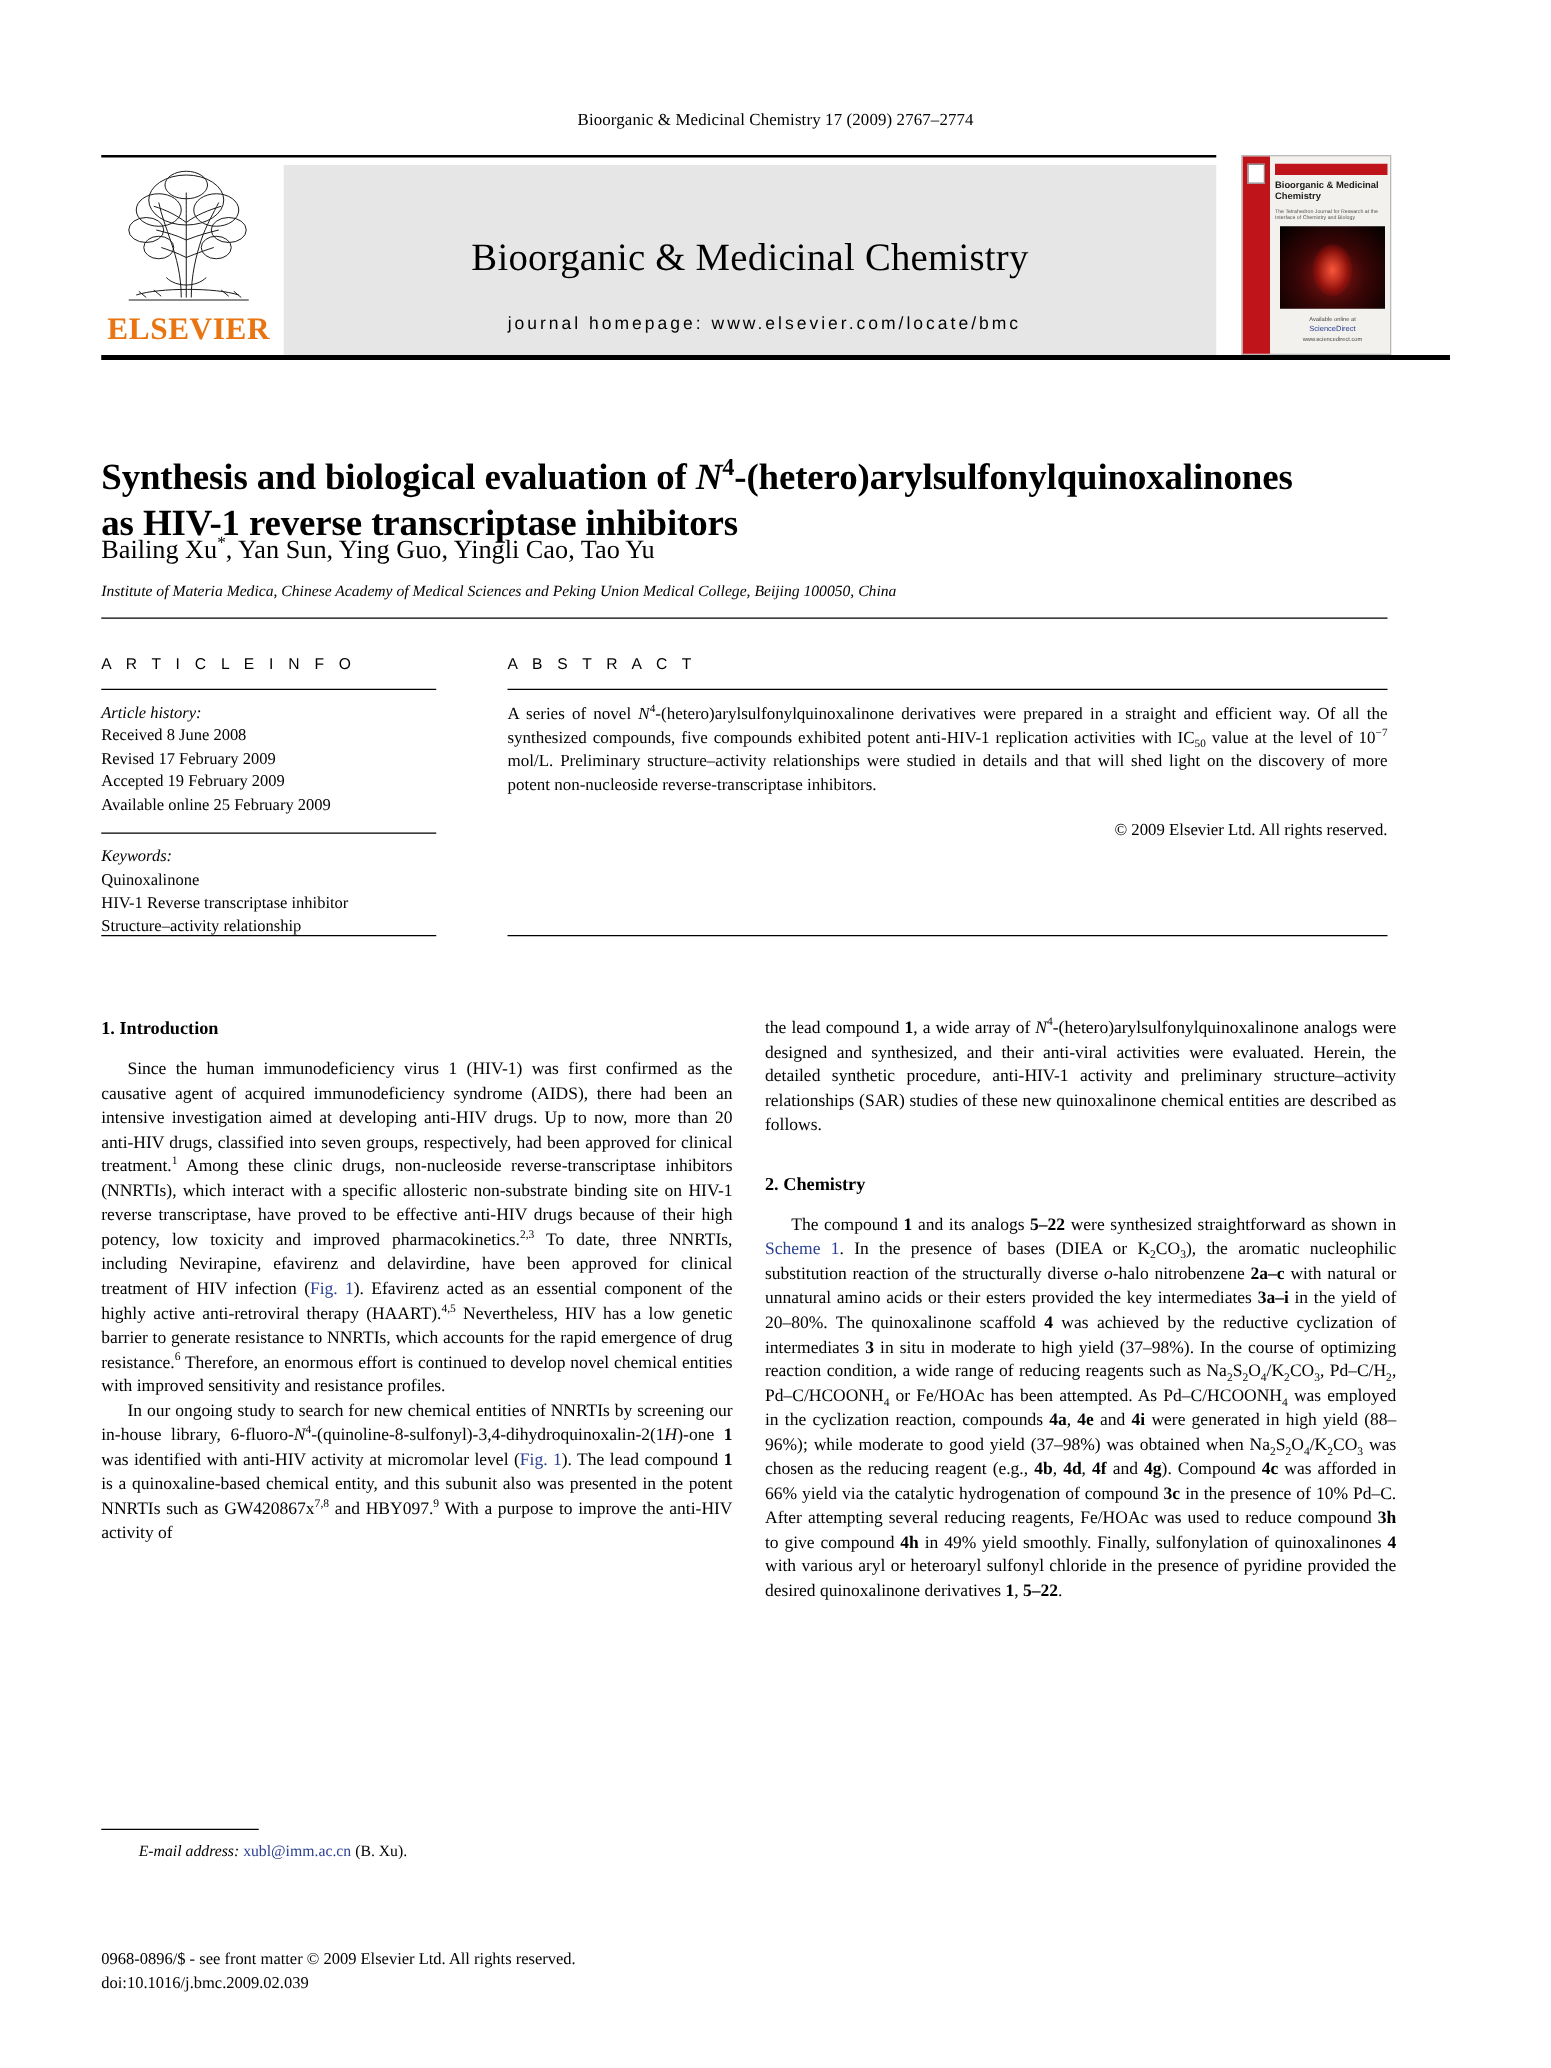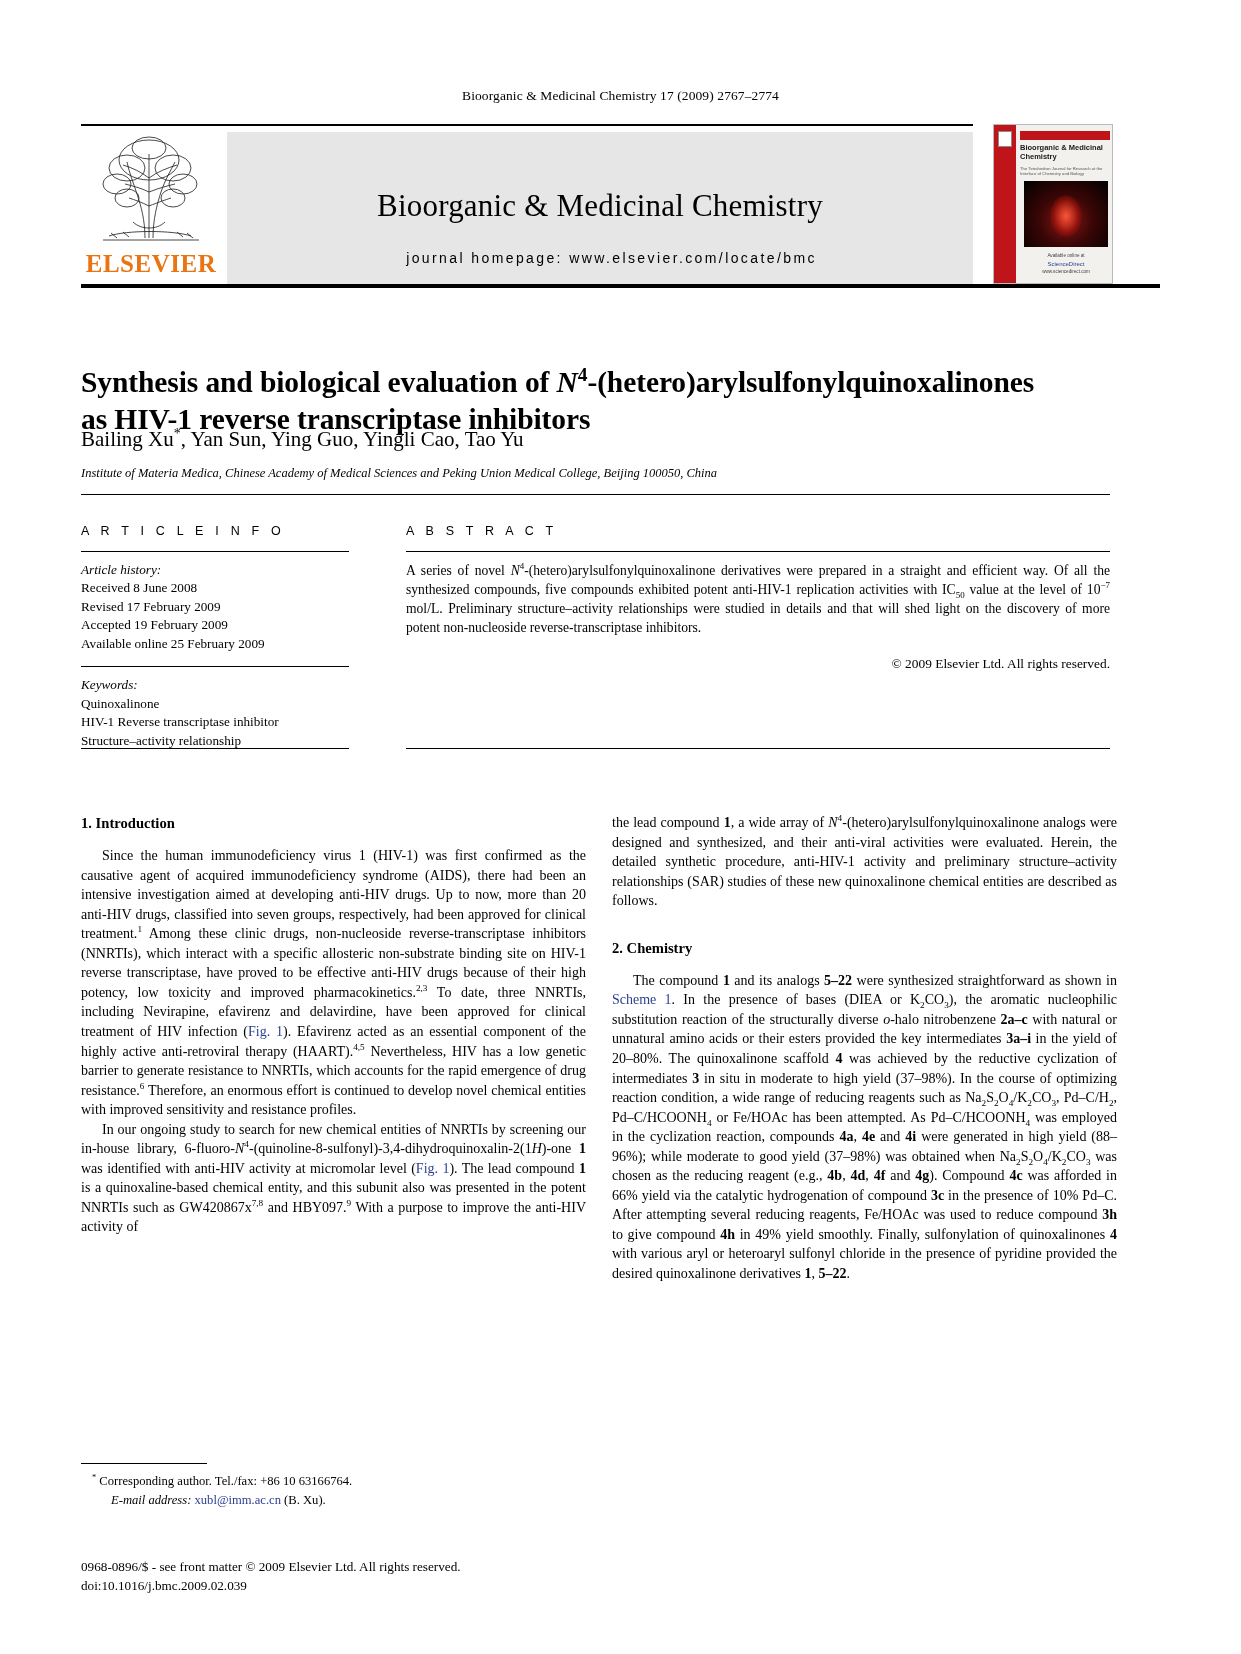--- a/index.html
+++ b/index.html
@@ -340,21 +340,20 @@
   <div class="body-col right">
     <p class="noindent"><span>the lead compound </span><span class="bf">1</span><span>, a wide array of </span><span class="it">N</span><sup>4</sup><span>-(hetero)arylsulfonylquinoxalinone analogs were designed and synthesized, and their anti-viral activities were evaluated. Herein, the detailed synthetic procedure, anti-HIV-1 activity and preliminary structure–activity relationships (SAR) studies of these new quinoxalinone chemical entities are described as follows.</span></p>
 
     <div class="h2 spaced">2.  Chemistry</div>
 
     <p><span>The compound </span><span class="bf">1</span><span> and its analogs </span><span class="bf">5–22</span><span> were synthesized straightforward as shown in </span><span class="lnk">Scheme 1</span><span>. In the presence of bases (DIEA or K</span><sub>2</sub><span>CO</span><sub>3</sub><span>), the aromatic nucleophilic substitution reaction of the structurally diverse </span><span class="it">o</span><span>-halo nitrobenzene </span><span class="bf">2a–c</span><span> with natural or unnatural amino acids or their esters provided the key intermediates </span><span class="bf">3a–i</span><span> in the yield of 20–80%. The quinoxalinone scaffold </span><span class="bf">4</span><span> was achieved by the reductive cyclization of intermediates </span><span class="bf">3</span><span> in situ in moderate to high yield (37–98%). In the course of optimizing reaction condition, a wide range of reducing reagents such as Na</span><sub>2</sub><span>S</span><sub>2</sub><span>O</span><sub>4</sub><span>/K</span><sub>2</sub><span>CO</span><sub>3</sub><span>, Pd–C/H</span><sub>2</sub><span>, Pd–C/HCOONH</span><sub>4</sub><span> or Fe/HOAc has been attempted. As Pd–C/HCOONH</span><sub>4</sub><span> was employed in the cyclization reaction, compounds </span><span class="bf">4a</span><span>, </span><span class="bf">4e</span><span> and </span><span class="bf">4i</span><span> were generated in high yield (88–96%); while moderate to good yield (37–98%) was obtained when Na</span><sub>2</sub>S<sub>2</sub>O<sub>4</sub>/K<sub>2</sub>CO<sub>3</sub><span> was chosen as the reducing reagent (e.g., </span><span class="bf">4b</span>, <span class="bf">4d</span>, <span class="bf">4f</span> and <span class="bf">4g</span><span>). Compound </span><span class="bf">4c</span><span> was afforded in 66% yield via the catalytic hydrogenation of compound </span><span class="bf">3c</span><span> in the presence of 10% Pd–C. After attempting several reducing reagents, Fe/HOAc was used to reduce compound </span><span class="bf">3h</span><span> to give compound </span><span class="bf">4h</span><span> in 49% yield smoothly. Finally, sulfonylation of quinoxalinones </span><span class="bf">4</span><span> with various aryl or heteroaryl sulfonyl chloride in the presence of pyridine provided the desired quinoxalinone derivatives </span><span class="bf">1</span><span>, </span><span class="bf">5–22</span><span>.</span></p>
   </div>
 
   <div class="footnote-rule"></div>
   <div class="footnotes">
-    <span class="row"><sup>*</sup> <span>Corresponding author. Tel./fax: +86 10 63166764.</span></span>
     <span class="row2"><span class="it">E-mail address:</span> <span class="lnk">xubl@imm.ac.cn</span> <span>(B. Xu).</span></span>
   </div>
 
   <div class="imprint">
     <div>0968-0896/$ - see front matter © 2009 Elsevier Ltd. All rights reserved.</div>
     <div>doi:10.1016/j.bmc.2009.02.039</div>
   </div>
 
 </div>
 

